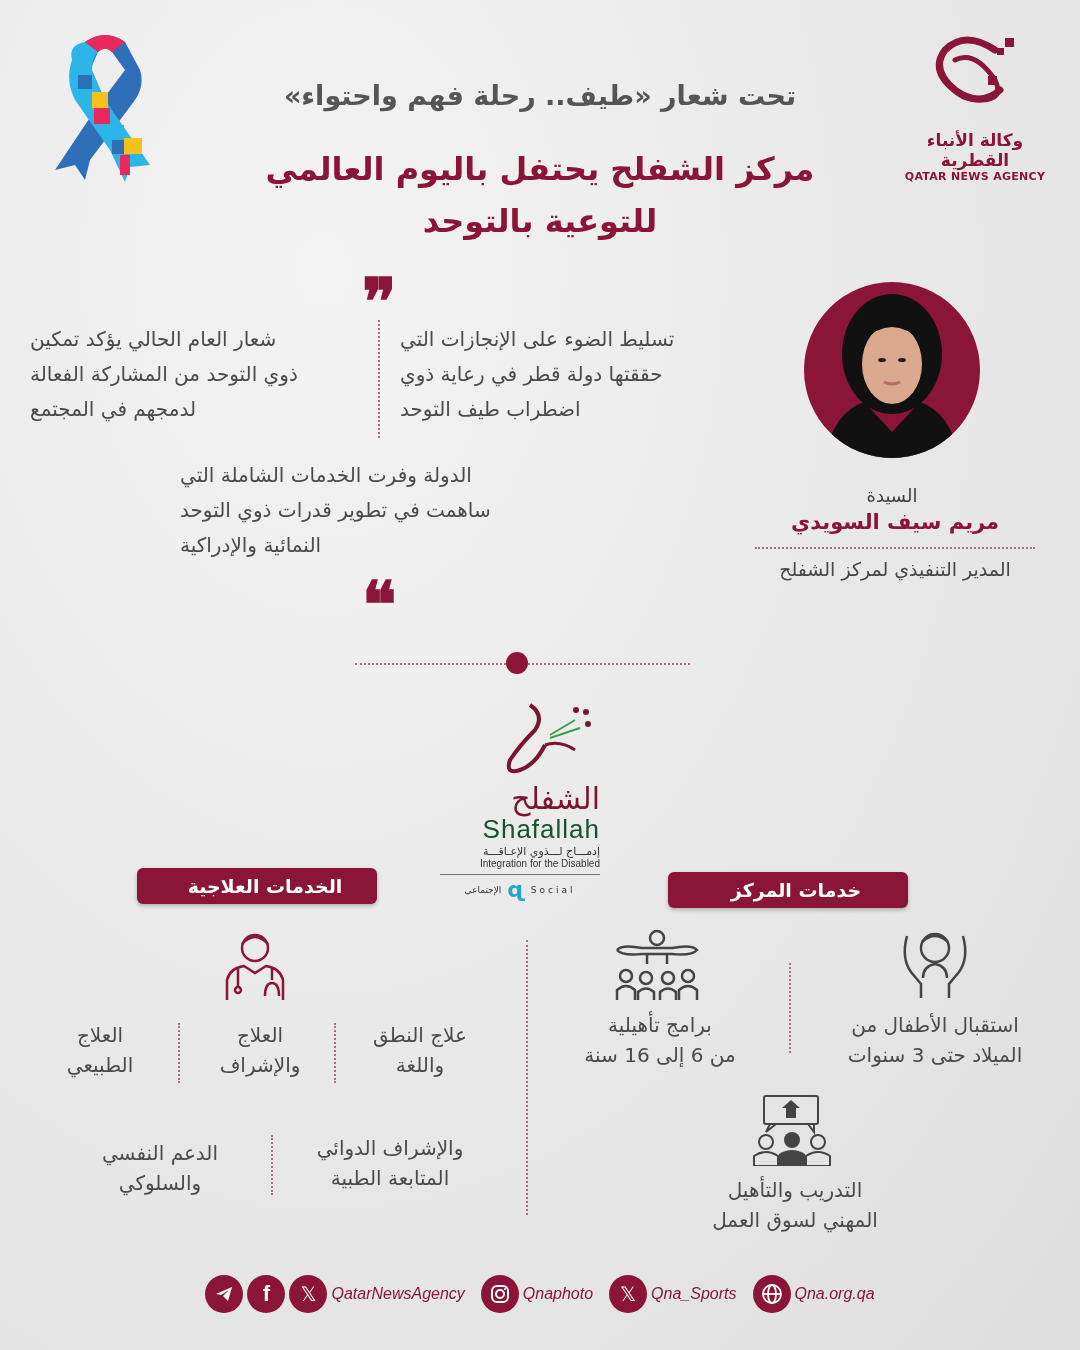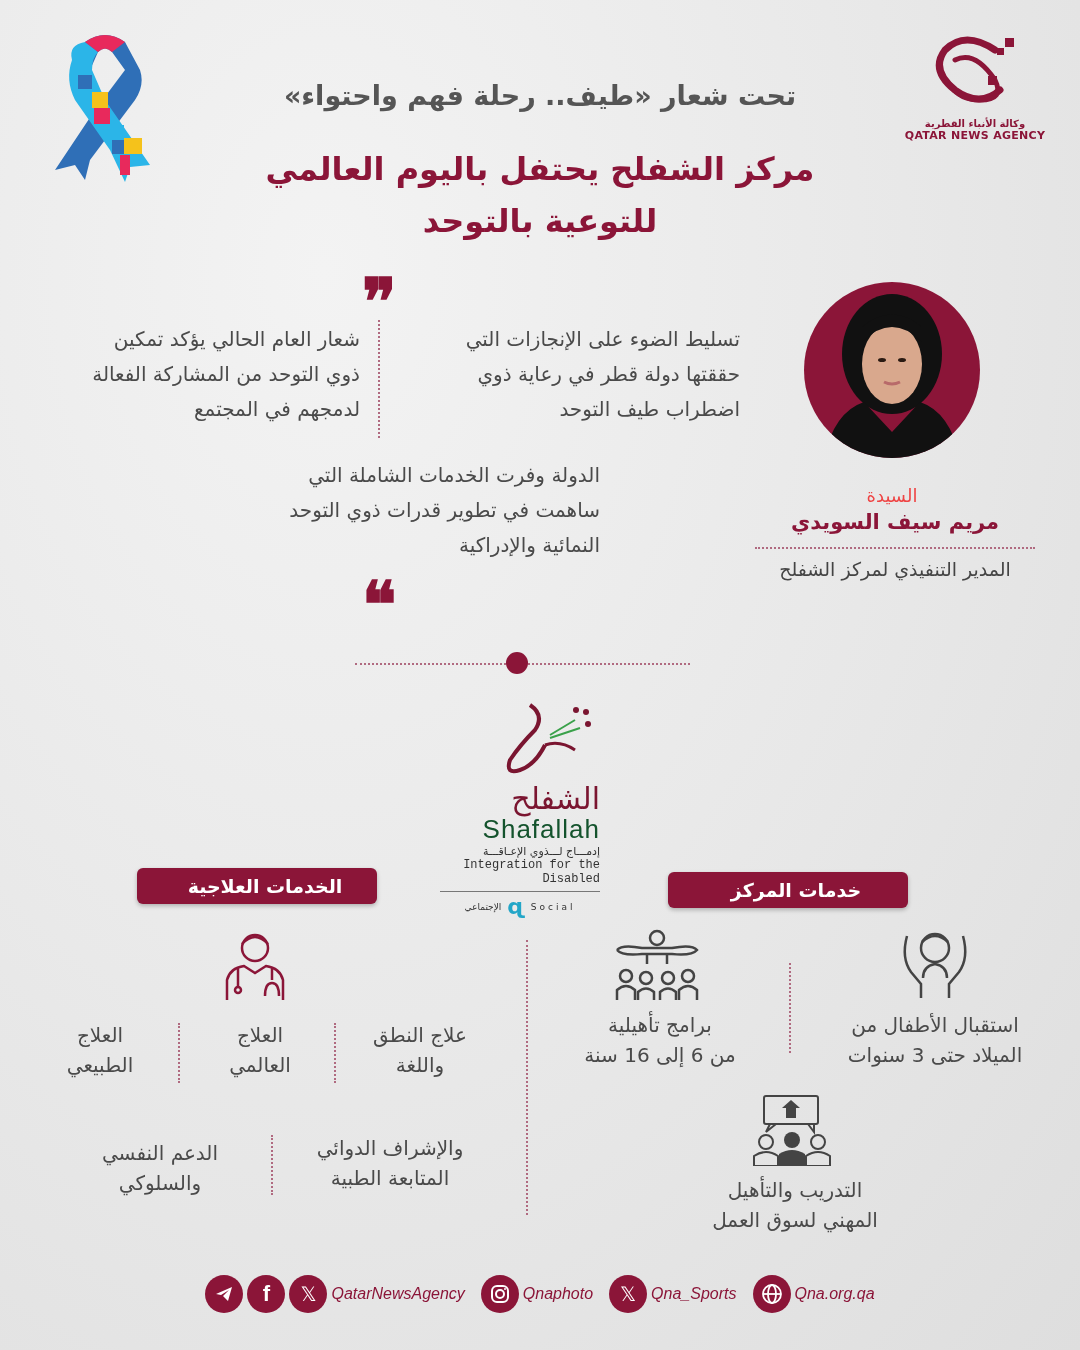--- a/index.html
+++ b/index.html
@@ -11,37 +11,37 @@
     color: #4a4a4a;
   }
   .abs { position: absolute; }
   .rtl { direction: rtl; text-align: center; }
 
   
   .subtitle { top: 80px; left: 240px; width: 600px; font-size: 27px; font-weight: bold; color: #555; }
   .title { top: 128px; left: 220px; width: 640px; font-size: 32px; font-weight: bold; color: #8b1538; line-height: 52px; margin-top: 15px; }
 
   .qna-logo { top: 30px; left: 900px; width: 150px; text-align: center; }
-  .qna-logo .ar { font-size: 10px; font-weight: bold; color: #8b1538; direction: rtl; margin-top: 4px; }
+  .qna-logo .ar { font-size: 17px; font-weight: bold; color: #8b1538; direction: rtl; margin-top: 16px; }
   .qna-logo .en { font-size: 11px; font-weight: bold; color: #8b1538; letter-spacing: 0.3px; }
 
   .ribbon { top: 30px; left: 50px; width: 110px; height: 155px; }
 
   
   .quote-mark { font-family: "DejaVu Serif", serif; font-size: 64px; font-weight: bold; color: #8b1538; line-height: 40px; }
-  .q-text { font-size: 20px; color: #4a4a4a; line-height: 35px; direction: rtl; text-align: right; }
+  .q-text { font-size: 20px; color: #4a4a4a; line-height: 35px; direction: rtl; text-align: left; }
   .v-dotted { border-left: 2px dotted #b06a80; }
   .h-dotted { border-top: 2px dotted #b06a80; }
 
   
   .avatar {
     top: 282px; left: 804px; width: 176px; height: 176px; border-radius: 50%;
     background: #8b1538; overflow: hidden;
   }
-  .p-label { font-size: 18px; color: #ef4444; }
+  .p-label { font-size: 18px; color: #404040; }
   .p-name { font-size: 21px; font-weight: bold; color: #8b1538; }
   .p-role { font-size: 19px; color: #444; }
 
   
   .pill {
     background: #8b1538; color: #fff; font-size: 19px; font-weight: bold;
     border-radius: 6px; height: 36px; line-height: 36px; text-align: center;
     box-shadow: 0 2px 4px rgba(0,0,0,0.25); direction: rtl; padding-left: 16px;
   }
   .svc { font-size: 20px; color: #4a4a4a; line-height: 30px; direction: rtl; text-align: center; }
@@ -141,21 +141,21 @@
     <path d="M55 45 Q70 40 85 50" fill="none" stroke="#7a1530" stroke-width="3"></path>
     <path d="M60 35 L85 20" stroke="#3aa14a" stroke-width="2"></path>
     <path d="M60 38 L90 28" stroke="#3aa14a" stroke-width="2"></path>
     <circle cx="86" cy="10" r="3" fill="#7a1530"></circle>
     <circle cx="96" cy="12" r="3" fill="#7a1530"></circle>
     <circle cx="98" cy="24" r="3" fill="#7a1530"></circle>
   </svg>
   <div style="font-size:30px;color:#7a1530;direction:rtl;line-height:30px;margin-left:40px;">الشفلح</div>
   <div style="font-size:26px;color:#14532d;font-family:'Liberation Sans',sans-serif;letter-spacing:1px;">Shafallah</div>
   <div style="font-size:11px;color:#333;direction:rtl;">إدمـــاج لـــذوي الإعـاقـــة</div>
-  <div style="font-size:12px;color:#333;font-family:Liberation Mono, monospace;">Integration for the Disabled</div>
+  <div style="font-size:10px;color:#333;font-family:Liberation Sans, sans-serif;">Integration for the Disabled</div>
   <div style="border-top:1px solid #777;margin:5px 0 2px;"></div>
   <div style="display:flex;align-items:center;justify-content:center;gap:6px;">
     <span style="font-size:9px;color:#333;">الإجتماعي</span>
     <span style="font-size:22px;font-weight:bold;color:#23a6c8;">ɋ</span>
     <span style="font-size:9px;color:#333;letter-spacing:3px;">Social</span>
   </div>
 </div>
 
 <div class="abs pill" style="top:868px;left:137px;width:240px;">الخدمات العلاجية</div>
 <div class="abs pill" style="top:872px;left:668px;width:240px;">خدمات المركز</div>
@@ -174,21 +174,21 @@
   </svg>
 </div>
 
 <div class="abs svc" style="top:1020px;left:360px;width:120px;">
   <div>علاج النطق</div>
   <div>واللغة</div>
 </div>
 <div class="abs v-dotted" style="top:1023px;left:334px;height:60px;"></div>
 <div class="abs svc" style="top:1020px;left:200px;width:120px;">
   <div>العلاج</div>
-  <div>العالمي</div>
+  <div>والإشراف</div>
 </div>
 <div class="abs v-dotted" style="top:1023px;left:178px;height:60px;"></div>
 <div class="abs svc" style="top:1020px;left:40px;width:120px;">
   <div>العلاج</div>
   <div>الطبيعي</div>
 </div>
 
 <div class="abs svc" style="top:1133px;left:290px;width:200px;">
   <div>والإشراف الدوائي</div>
   <div>المتابعة الطبية</div>

